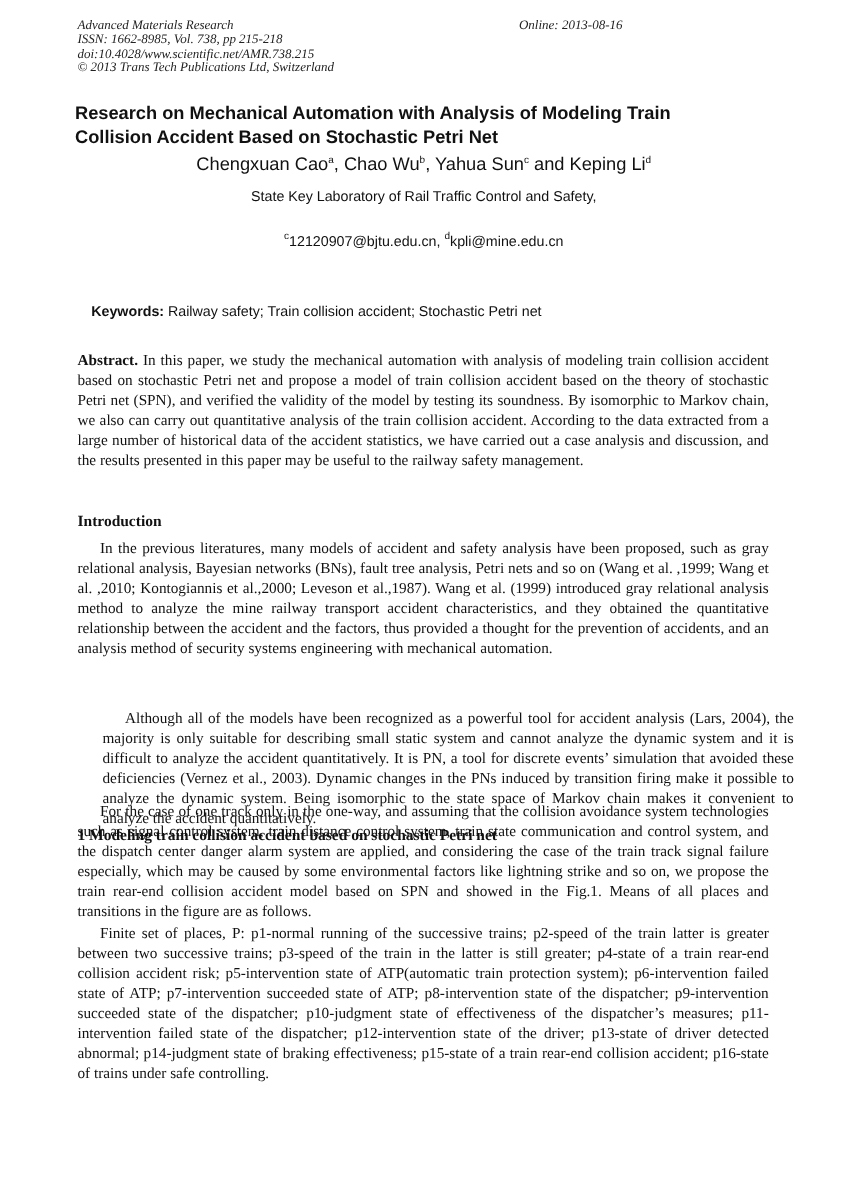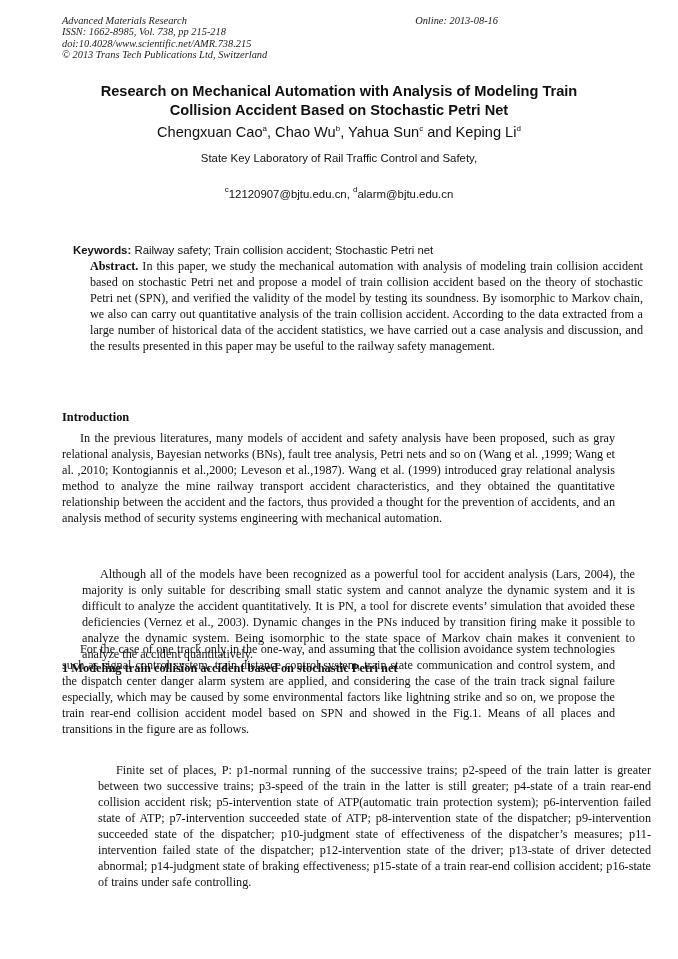--- a/index.html
+++ b/index.html
@@ -1,36 +1,36 @@
 <!DOCTYPE html>
 <html><head>
   <meta charset="utf-8">
   <style>
     html, body { margin: 0; padding: 0; background: #ffffff; }
     body { width: 678px; height: 959px; position: relative; overflow: hidden; color: #111; }
     .page { position: absolute; left: 0; top: 0; width: 560px; height: 959px; }
     .hdr { position: absolute; font-family: "Liberation Serif", serif; font-style: italic; font-size: 10.4px; line-height: 11.3px; color: #222; }
     .hdr-left { left: 62px; top: 15px; }
     .hdr-right { right: 62px; top: 15px; }
-    .title { position: absolute; left: 60px; width: 558px; top: 82px; text-align: center; font-family: "Liberation Sans", sans-serif; font-weight: bold; font-size: 14.6px; line-height: 19px; }
+    .title { position: absolute; left: 60px; width: 558px; top: 82px; font-family: "Liberation Sans", sans-serif; font-weight: bold; font-size: 14.6px; line-height: 19px; }
     .authors { position: absolute; left: 60px; width: 558px; top: 123px; text-align: center; font-family: "Liberation Sans", sans-serif; font-size: 14.6px; line-height: 18px; }
     .authors sup, .emails sup { font-size: 8px; vertical-align: 6px; line-height: 0; }
     .affil { position: absolute; left: 60px; width: 558px; top: 150px; text-align: center; font-family: "Liberation Sans", sans-serif; font-size: 11.4px; line-height: 16px; }
     .emails { position: absolute; left: 60px; width: 558px; top: 184px; text-align: center; font-family: "Liberation Sans", sans-serif; font-size: 11.4px; line-height: 20px; }
     .keywords { position: absolute; left: 62px; top: 243px; font-family: "Liberation Sans", sans-serif; font-size: 11.4px; line-height: 14px; margin-left: 11px; }
     .keywords b { font-weight: bold; }
     .body { position: absolute; left: 62px; width: 553px; font-family: "Liberation Serif", serif; font-size: 12.2px; line-height: 16px; text-align: justify; }
-    .abstract { top: 258px; margin-left: 28px; }
+    .abstract { top: 280px; }
     .sec-head { position: absolute; left: 62px; font-family: "Liberation Serif", serif; font-weight: bold; font-size: 12.4px; line-height: 16px; }
     .intro-head { top: 409px; }
     .intro-p1 { top: 430px; }
     .intro-p2 { top: 566px; margin-left: 20px; }
     .sec1-head { top: 660px; }
     .sec1-p1 { top: 641px; }
-    .sec1-p2 { top: 762px; margin-left: 36px; }
+    .sec1-p2 { top: 738px; }
     p { margin: 0; }
     .indent { text-indent: 18px; }
     .b { font-weight: bold; }
   </style>
 </head>
 <body>
 
 <div class="page">
 
   <div class="hdr hdr-left">
@@ -48,21 +48,21 @@
 
   <div class="authors">
     <span><span>Chengxuan Cao</span><sup>a</sup><span>, </span></span><span><span>Chao Wu</span><sup>b</sup><span>, </span></span><span><span>Yahua Sun</span><sup>c</sup><span> and </span></span><span><span>Keping Li</span><sup>d</sup></span>
   </div>
 
   <div class="affil">
     <div>State Key Laboratory of Rail Traffic Control and Safety,</div>
   </div>
 
   <div class="emails">
-    <div><sup>c</sup><span>12120907@bjtu.edu.cn</span><span>, </span><sup>d</sup><span>alarm@bjtu.edu.cn</span></div>
+    <div><sup>c</sup><span>12120907@bjtu.edu.cn</span><span>, </span><sup>d</sup><span>kpli@mine.edu.cn</span></div>
   </div>
 
   <div class="keywords"><b>Keywords:</b><span> Railway safety; Train collision accident; Stochastic Petri net</span></div>
 
   <p class="body abstract"><span class="b">Abstract.</span><span> In this paper, we study the mechanical automation with analysis of  modeling train collision accident based on stochastic Petri net and propose a model of train collision accident based on the theory of stochastic Petri net (SPN), and verified the validity of the model by testing its soundness. By isomorphic to Markov chain, we also can carry out quantitative analysis of the train collision accident. According to the data extracted from a large number of historical data of the accident statistics, we have carried out a case analysis and discussion, and the results presented in this paper may be useful to the railway safety management.</span></p>
 
   <div class="sec-head intro-head">Introduction</div>
   <p class="body indent intro-p1">In the previous literatures, many models of accident and safety analysis have been proposed, such as gray relational analysis, Bayesian networks (BNs), fault tree analysis, Petri nets and so on (Wang et al. ,1999; Wang et al. ,2010; Kontogiannis et al.,2000; Leveson et al.,1987). Wang et al. (1999) introduced gray relational analysis method to analyze the mine railway transport accident characteristics, and they obtained the quantitative relationship between the accident and the factors, thus provided a thought for the prevention of accidents, and an analysis method of security systems engineering with mechanical automation.</p>
   <p class="body indent intro-p2">Although all of the models have been recognized as a powerful tool for accident analysis (Lars, 2004), the majority is only suitable for describing small static system and cannot analyze the dynamic system and it is difficult to analyze the accident quantitatively. It is PN, a tool for discrete events’ simulation that avoided these deficiencies (Vernez et al., 2003). Dynamic changes in the PNs induced by transition firing make it possible to analyze the dynamic system. Being isomorphic to the state space of Markov chain makes it convenient to analyze the accident quantitatively.</p>
 

